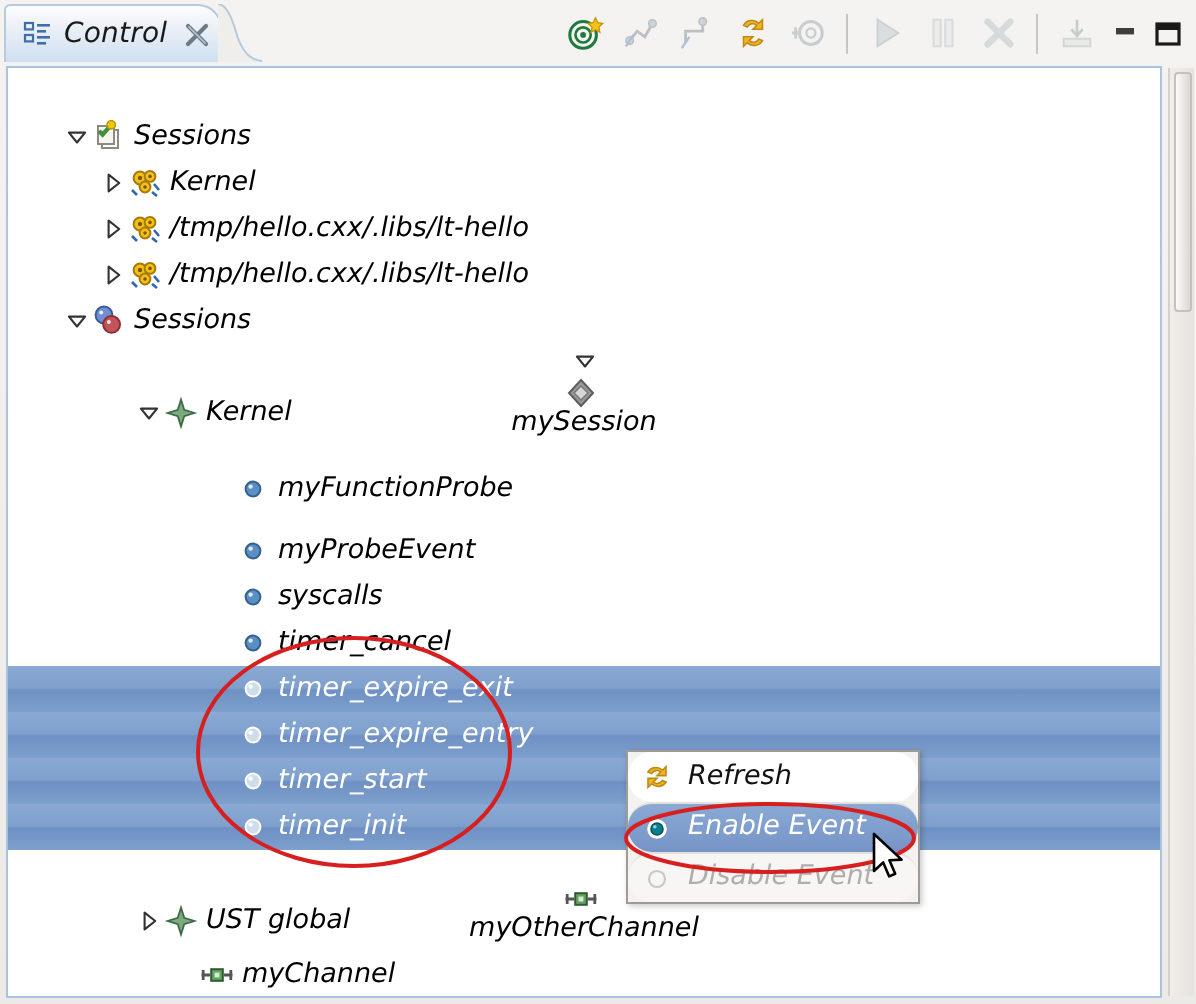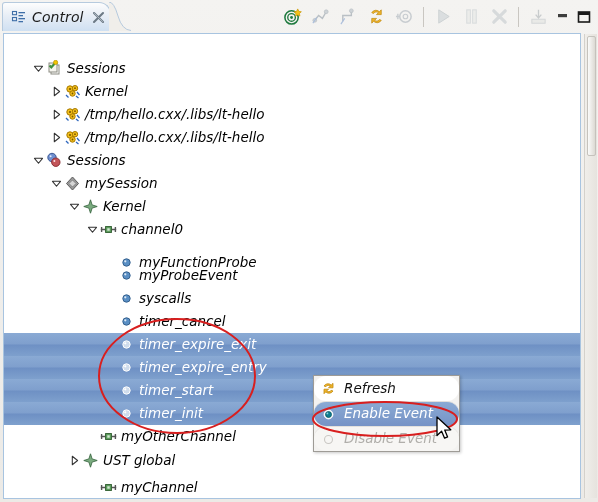--- a/index.html
+++ b/index.html
@@ -422,21 +422,21 @@
             <span class="row-icon">
               <svg viewBox="0 0 17 17" width="17" height="17">
                 <circle cx="6" cy="5.5" r="4.2" fill="#6f8fd0" stroke="#3d5a96" stroke-width="1"></circle>
                 <circle cx="4.6" cy="4.3" r="1" fill="#e6edfa"></circle>
                 <circle cx="9.8" cy="10.2" r="4.2" fill="#c3555a" stroke="#8c2f34" stroke-width="1"></circle>
                 <circle cx="8.4" cy="9" r="1" fill="#fae5e6"></circle>
               </svg>
             </span>
             <span class="row-label">Sessions</span>
           </div>
-          <div class="row" style="top: 138px;">
+          <div class="row" style="top: 138px; flex-direction: column;">
             <div style="width: 44px; flex: 0 0 auto;"></div>
             <span class="twisty">
               <svg viewBox="0 0 12 12" width="11" height="11">
                 <path d="M1.6 3.6 L10.4 3.6 L6 9 Z" fill="none" stroke="#333" stroke-width="1.15" stroke-linejoin="round"></path>
               </svg>
             </span>
             <span class="row-icon">
               <svg viewBox="0 0 17 17" width="17" height="17">
                 <path d="M8.5 2 L14.5 8.5 L8.5 15 L2.5 8.5 Z" fill="#9a9a9a" stroke="#5d5d5d" stroke-width="1"></path>
                 <path d="M8.5 5 L12 8.5 L8.5 12 L5 8.5 Z" fill="#d6d6d6" stroke="#7a7a7a" stroke-width="0.8"></path>
@@ -451,38 +451,21 @@
                 <path d="M1.6 3.6 L10.4 3.6 L6 9 Z" fill="none" stroke="#333" stroke-width="1.15" stroke-linejoin="round"></path>
               </svg>
             </span>
             <span class="row-icon">
               <svg viewBox="0 0 17 17" width="17" height="17">
                 <path d="M8.5 1.8 L10.1 6.9 L15.2 8.5 L10.1 10.1 L8.5 15.2 L6.9 10.1 L1.8 8.5 L6.9 6.9 Z" fill="#7aab7f" stroke="#3e6b46" stroke-width="0.9"></path>
               </svg>
             </span>
             <span class="row-label">Kernel</span>
           </div>
-          <div class="row" style="top: 184px;">
-            <div style="width: 80px; flex: 0 0 auto;"></div>
-            <span class="twisty">
-              <svg viewBox="0 0 12 12" width="11" height="11">
-                <path d="M1.6 3.6 L10.4 3.6 L6 9 Z" fill="none" stroke="#333" stroke-width="1.15" stroke-linejoin="round"></path>
-              </svg>
-            </span>
-            <span class="row-icon">
-              <svg viewBox="0 0 17 17" width="17" height="17">
-                <rect x="5.6" y="5.6" width="5.8" height="5.8" fill="#64a464" stroke="#2e5c2e" stroke-width="1"></rect>
-                <rect x="7.3" y="7.3" width="2.4" height="2.4" fill="#d6ead6"></rect>
-                <path d="M0.8 8.5 L5 8.5 M12 8.5 L16.2 8.5" stroke="#555" stroke-width="1.4"></path>
-                <path d="M1.6 6 L1.6 11 M15.4 6 L15.4 11" stroke="#555" stroke-width="1.4"></path>
-              </svg>
-            </span>
-            <span class="row-label">channel0</span>
-          </div>
-          <div class="row" style="top: 217px;">
+          <div class="row" style="top: 199px;">
             <div style="width: 98px; flex: 0 0 auto;"></div>
             <span class="twisty"></span>
             <span class="row-icon">
               <svg viewBox="0 0 17 17" width="17" height="17">
                 <circle cx="8.5" cy="8.5" r="3.7" fill="#5a8fc4" stroke="#35618f" stroke-width="1"></circle>
                 <circle cx="7.3" cy="7.3" r="1.1" fill="#dfeaf6"></circle>
               </svg>
             </span>
             <span class="row-label">myFunctionProbe</span>
           </div>
@@ -556,21 +539,21 @@
             <div style="width: 98px; flex: 0 0 auto;"></div>
             <span class="twisty"></span>
             <span class="row-icon">
               <svg viewBox="0 0 17 17" width="17" height="17">
                 <circle cx="8.5" cy="8.5" r="3.7" fill="#cfdcec" stroke="#ffffff" stroke-width="1"></circle>
                 <circle cx="7.3" cy="7.3" r="1.1" fill="#ffffff"></circle>
               </svg>
             </span>
             <span class="row-label">timer_init</span>
           </div>
-          <div class="row" style="top: 391px;">
+          <div class="row" style="top: 391px; flex-direction: column;">
             <div style="width: 80px; flex: 0 0 auto;"></div>
             <span class="twisty"></span>
             <span class="row-icon">
               <svg viewBox="0 0 17 17" width="17" height="17">
                 <rect x="5.6" y="5.6" width="5.8" height="5.8" fill="#64a464" stroke="#2e5c2e" stroke-width="1"></rect>
                 <rect x="7.3" y="7.3" width="2.4" height="2.4" fill="#d6ead6"></rect>
                 <path d="M0.8 8.5 L5 8.5 M12 8.5 L16.2 8.5" stroke="#555" stroke-width="1.4"></path>
                 <path d="M1.6 6 L1.6 11 M15.4 6 L15.4 11" stroke="#555" stroke-width="1.4"></path>
               </svg>
             </span>

